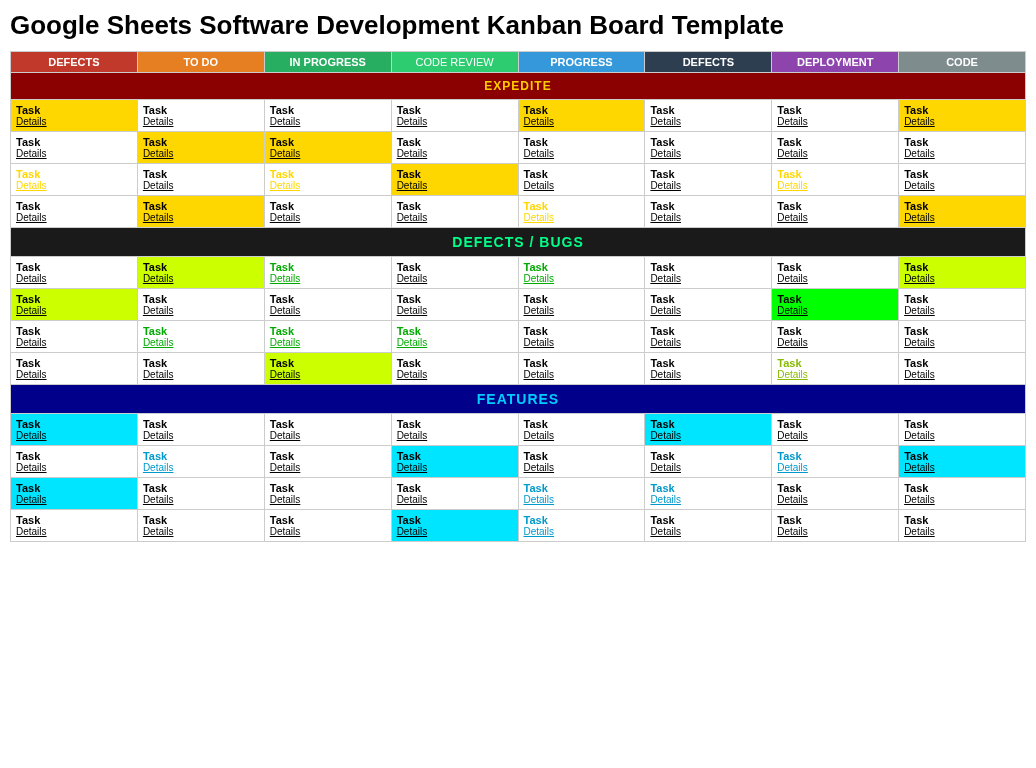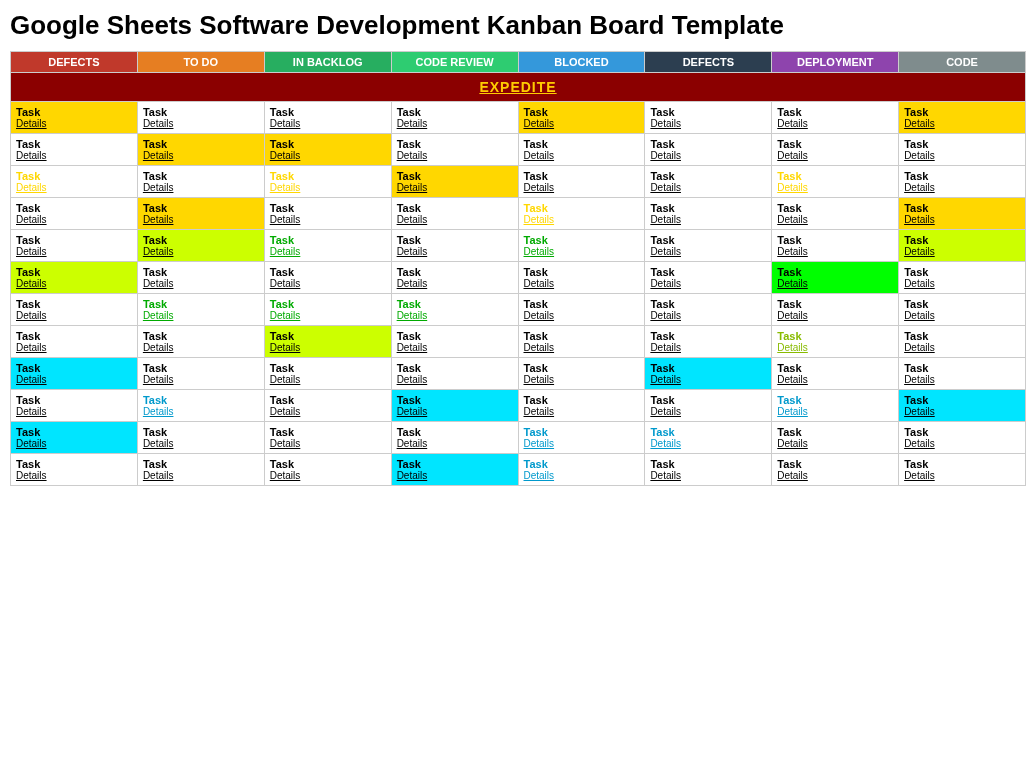--- a/index.html
+++ b/index.html
@@ -22,47 +22,47 @@
     }
     .kanban-table th, .kanban-table td {
       border: 1px solid #ccc;
       padding: 4px 5px;
       vertical-align: top;
       font-size: 11px;
     }
     .header-backlog   { background: #c0392b; color: #fff; text-align: center; font-weight: bold; font-size: 12px; padding: 8px 4px; }
     .header-todo      { background: #e67e22; color: #fff; text-align: center; font-weight: bold; font-size: 12px; padding: 8px 4px; }
     .header-inprog    { background: #27ae60; color: #fff; text-align: center; font-weight: bold; font-size: 12px; padding: 8px 4px; }
-    .header-codereview{ background: #2ecc71; color: #fff; text-align: center; font-weight: bold; font-size: 12px; padding: 8px 4px; }
+    .header-codereview{ background: #2ecc71; color: #fff; text-align: center; font-weight: normal; font-size: 12px; padding: 8px 4px; }
     .header-testing   { background: #3498db; color: #fff; text-align: center; font-weight: bold; font-size: 12px; padding: 8px 4px; }
     .header-blocked   { background: #2c3e50; color: #fff; text-align: center; font-weight: bold; font-size: 12px; padding: 8px 4px; }
     .header-deployment{ background: #8e44ad; color: #fff; text-align: center; font-weight: bold; font-size: 12px; padding: 8px 4px; }
     .header-done      { background: #7f8c8d; color: #fff; text-align: center; font-weight: bold; font-size: 12px; padding: 8px 4px; }
   </style>
 </head>
 <body>
 
 <h1>Google Sheets Software Development Kanban Board Template</h1>
 
 <table class="kanban-table">
   <thead>
     <tr>
       <th class="header-backlog">DEFECTS</th>
       <th class="header-todo">TO DO</th>
-      <th class="header-inprog">IN BACKLOG</th>
+      <th class="header-inprog">IN PROGRESS</th>
       <th class="header-codereview">CODE REVIEW</th>
-      <th class="header-testing">BLOCKED</th>
+      <th class="header-testing">PROGRESS</th>
       <th class="header-blocked">DEFECTS</th>
       <th class="header-deployment">DEPLOYMENT</th>
       <th class="header-done">CODE</th>
     </tr>
   </thead>
   <tbody id="kanban-body">
   <tr>
-        <td colspan="8" style="background: rgb(139, 0, 0); color: rgb(255, 204, 0); text-align: center; font-weight: bold; font-size: 14px; padding: 6px; letter-spacing: 1px; text-decoration: underline;">EXPEDITE</td>
+        <td colspan="8" style="background: rgb(139, 0, 0); color: rgb(255, 204, 0); text-align: center; font-weight: bold; font-size: 12px; padding: 6px; letter-spacing: 1px;">EXPEDITE</td>
       </tr>
       <tr>
         <td style="background: rgb(255, 215, 0);">
           <div style="font-weight: bold; font-size: 11px; color: rgb(0, 0, 0);">Task</div>
           <div style="font-size: 10px; text-decoration: underline; color: rgb(0, 0, 0);">Details</div>
         </td>
         <td style="background: rgb(255, 255, 255);">
           <div style="font-weight: bold; font-size: 11px; color: rgb(0, 0, 0);">Task</div>
           <div style="font-size: 10px; text-decoration: underline; color: rgb(0, 0, 0);">Details</div>
         </td>
@@ -187,20 +187,23 @@
         <td style="background: rgb(255, 255, 255);">
           <div style="font-weight: bold; font-size: 11px; color: rgb(0, 0, 0);">Task</div>
           <div style="font-size: 10px; text-decoration: underline; color: rgb(0, 0, 0);">Details</div>
         </td>
         <td style="background: rgb(255, 215, 0);">
           <div style="font-weight: bold; font-size: 11px; color: rgb(0, 0, 0);">Task</div>
           <div style="font-size: 10px; text-decoration: underline; color: rgb(0, 0, 0);">Details</div>
         </td>
       </tr>
       <tr>
+        <td colspan="8" style="background: rgb(26, 26, 26); color: rgb(0, 255, 136); text-align: center; font-weight: bold; font-size: 14px; padding: 6px; letter-spacing: 1px;">DEFECTS / BUGS</td>
+      </tr>
+      <tr>
         <td style="background: rgb(255, 255, 255);">
           <div style="font-weight: bold; font-size: 11px; color: rgb(0, 0, 0);">Task</div>
           <div style="font-size: 10px; text-decoration: underline; color: rgb(0, 0, 0);">Details</div>
         </td>
         <td style="background: rgb(204, 255, 0);">
           <div style="font-weight: bold; font-size: 11px; color: rgb(0, 0, 0);">Task</div>
           <div style="font-size: 10px; text-decoration: underline; color: rgb(0, 0, 0);">Details</div>
         </td>
         <td style="background: rgb(255, 255, 255);">
           <div style="font-weight: bold; font-size: 11px; color: rgb(0, 170, 0);">Task</div>
@@ -321,20 +324,23 @@
           <div style="font-size: 10px; text-decoration: underline; color: rgb(0, 0, 0);">Details</div>
         </td>
         <td style="background: rgb(255, 255, 255);">
           <div style="font-weight: bold; font-size: 11px; color: rgb(136, 187, 0);">Task</div>
           <div style="font-size: 10px; text-decoration: underline; color: rgb(136, 187, 0);">Details</div>
         </td>
         <td style="background: rgb(255, 255, 255);">
           <div style="font-weight: bold; font-size: 11px; color: rgb(0, 0, 0);">Task</div>
           <div style="font-size: 10px; text-decoration: underline; color: rgb(0, 0, 0);">Details</div>
         </td>
+      </tr>
+      <tr>
+        <td colspan="8" style="background: rgb(0, 0, 139); color: rgb(0, 204, 255); text-align: center; font-weight: bold; font-size: 14px; padding: 6px; letter-spacing: 1px;">FEATURES</td>
       </tr>
       <tr>
         <td style="background: rgb(0, 229, 255);">
           <div style="font-weight: bold; font-size: 11px; color: rgb(0, 0, 0);">Task</div>
           <div style="font-size: 10px; text-decoration: underline; color: rgb(0, 0, 0);">Details</div>
         </td>
         <td style="background: rgb(255, 255, 255);">
           <div style="font-weight: bold; font-size: 11px; color: rgb(0, 0, 0);">Task</div>
           <div style="font-size: 10px; text-decoration: underline; color: rgb(0, 0, 0);">Details</div>
         </td>

